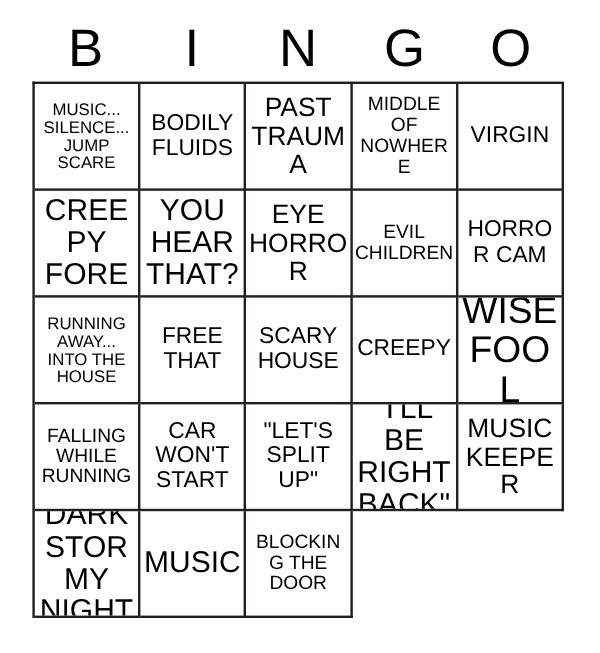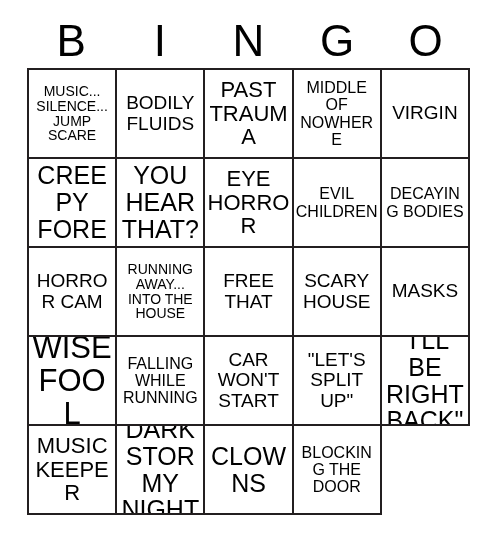--- a/index.html
+++ b/index.html
@@ -115,39 +115,36 @@
       </div>
     <div class="cell fs-m">
         <span>"DID YOU HEAR THAT?"</span>
       </div>
     <div class="cell fs-l">
         <span>EYE HORROR</span>
       </div>
     <div class="cell fs-s">
         <span>EVIL CHILDREN</span>
       </div>
-    <div class="cell fs-s">
-        <span>DECAYING BODIES</span>
-      </div>
 
     <div class="cell fs-xl">
         <span>HORROR CAM</span>
       </div>
     <div class="cell fs-xs">
         <span>RUNNING AWAY... INTO THE HOUSE</span>
       </div>
     <div class="cell fs-xl">
         <span>FREE THAT</span>
       </div>
     <div class="cell fs-xl">
         <span>SCARY HOUSE</span>
       </div>
 
     <div class="cell fs-xl">
-        <span>MASKS</span>
+        <span>CREEPY</span>
       </div>
     <div class="cell fs-xxl">
         <span>WISE FOOL</span>
       </div>
     <div class="cell fs-s">
         <span>FALLING WHILE RUNNING</span>
       </div>
     <div class="cell fs-xl">
         <span>CAR WON'T START</span>
       </div>
@@ -158,20 +155,20 @@
     <div class="cell fs-m">
         <span>"I'LL BE RIGHT BACK"</span>
       </div>
     <div class="cell fs-l">
         <span>MUSIC KEEPER</span>
       </div>
     <div class="cell fs-m">
         <span>DARK STORMY NIGHT</span>
       </div>
     <div class="cell fs-m">
-        <span>CLOWNS</span>
+        <span>MUSIC</span>
       </div>
     <div class="cell fs-s">
         <span>BLOCKING THE DOOR</span>
       </div>
   </div>
 
 </div>
 
 </body></html>

